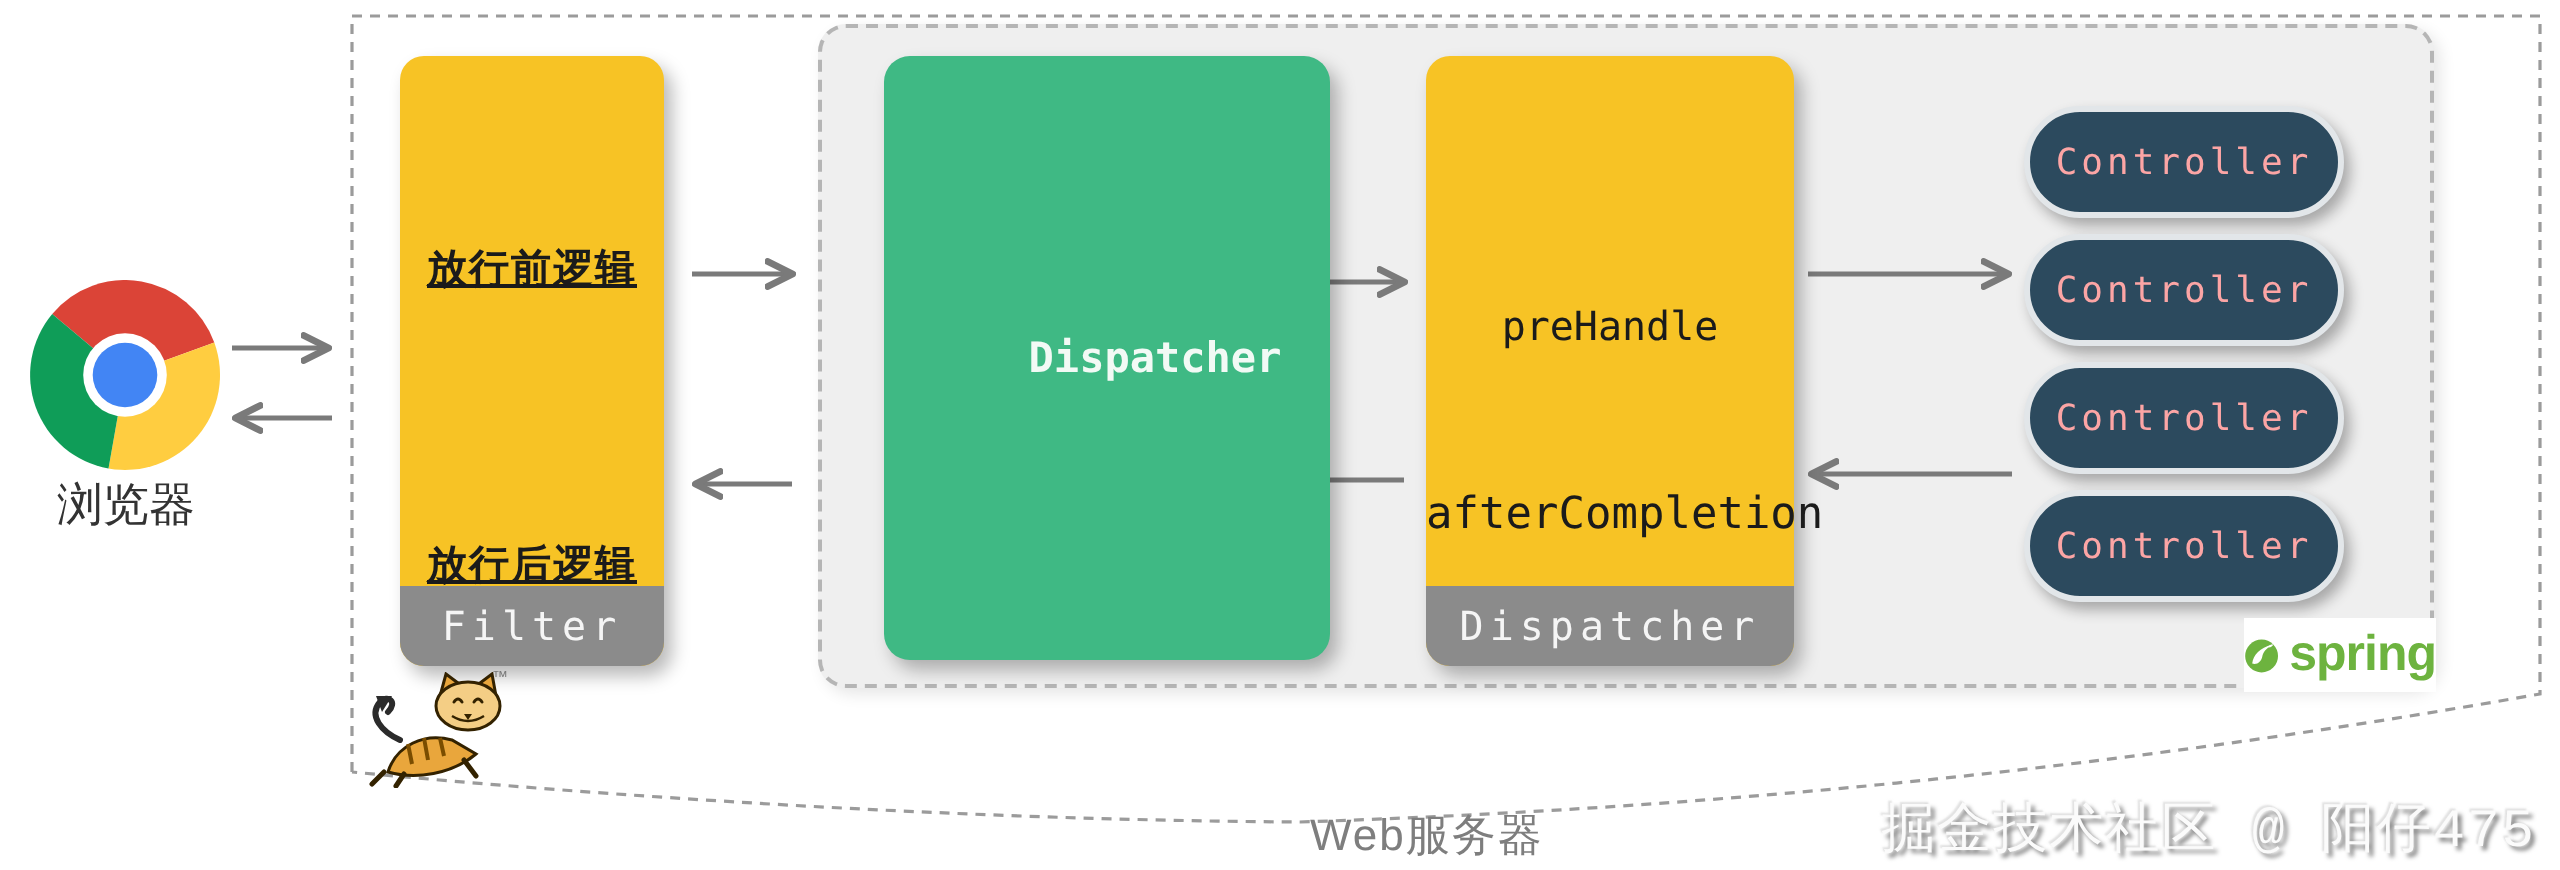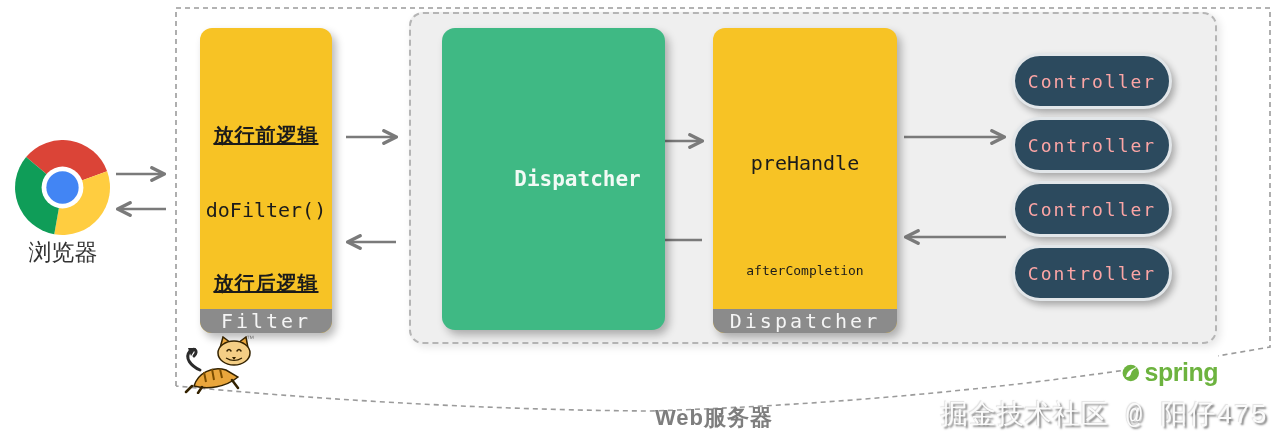--- a/index.html
+++ b/index.html
@@ -24,21 +24,21 @@
     position:absolute;background:#f7c325;border-radius:12px;z-index:10;
     box-shadow:4px 5px 9px rgba(0,0,0,0.28);
   }
   .ybox .item{
     position:absolute;left:0;width:100%;text-align:center;
     color:#1b1b1b;line-height:28px;
   }
   .cjk-item{font-size:20px;font-weight:700;letter-spacing:1px;text-decoration:underline;}
   .code-item{font-size:20px;font-weight:400;}
   .footer-bar{
-    position:absolute;left:0;bottom:0;width:100%;height:24px;
+    position:absolute;left:0;bottom:0;width:100%;height:40px;
     background:#8b8b8b;border-radius:0 0 12px 12px;
     display:flex;align-items:center;justify-content:center;
     color:#f5f5f5;font-size:20px;letter-spacing:3px;
   }
 
   .filter-box{left:200px;top:28px;width:132px;height:305px;}
   .interceptor-box{left:713px;top:28px;width:184px;height:305px;}
 
   .dispatcher-box{
     position:absolute;left:442px;top:28px;width:175px;height:302px;
@@ -69,27 +69,26 @@
   }
 
   
   .tomcat{position:absolute;left:182px;top:336px;width:72px;height:58px;z-index:20;}
   .tomcat-tm{position:absolute;left:246px;top:334px;font-size:8px;color:#777;z-index:21;}
 
   
   .spring-badge{
     position:absolute;left:1122px;top:309px;width:96px;height:37px;
     background:#ffffff;z-index:20;display:flex;align-items:center;gap:5px;
-    margin-top:45px;
   }
   .spring-word{color:#6db33f;font-size:25px;font-weight:700;letter-spacing:-0.5px;}
 
   .webserver-label{
     position:absolute;left:655px;top:403px;font-size:22px;color:#7e7e7e;
-    letter-spacing:1px;z-index:10;font-weight:bold;
+    letter-spacing:1px;z-index:10;
   }
   .watermark{
     position:absolute;right:12px;top:396px;font-size:27px;z-index:30;
     color:#fbfbfb;letter-spacing:1px;
     text-shadow:2px 2px 2px rgba(125,125,125,0.95),-1px -1px 1px rgba(205,205,205,0.6);
     font-family:Liberation Mono, monospace;
   }
 </style>
 </head>
 <body>
@@ -123,32 +122,31 @@
     <path d="M50,50 L11.7,17.9 A50,50 0 0 1 97,32.9 Z" fill="#db4437"></path>
     <path d="M50,50 L97,32.9 A50,50 0 0 1 41.3,99.2 Z" fill="#ffcd40"></path>
     <path d="M50,50 L41.3,99.2 A50,50 0 0 1 11.7,17.9 Z" fill="#0f9d58"></path>
     <circle cx="50" cy="50" r="22" fill="#ffffff"></circle>
     <circle cx="50" cy="50" r="17" fill="#4285f4"></circle>
   </svg>
   <div class="browser-label">浏览器</div>
 
   <div class="ybox filter-box">
     <div class="item cjk-item" style="top:93px">放行前逻辑</div>
-    <div class="item code-item mono" style="top:168px">doFilter()</div>
     <div class="item cjk-item" style="top:241px">放行后逻辑</div>
     <div class="footer-bar mono">Filter</div>
   </div>
 
   <div class="dispatcher-box mono">
     <span>Dispatcher</span>
   </div>
 
   <div class="ybox interceptor-box">
     <div class="item code-item mono" style="top:121px">preHandle</div>
-    <div class="item code-item mono" style="top:229px;font-size:13px">afterCompletion</div>
+    <div class="item code-item mono" style="top:216px;font-size:22px">afterCompletion</div>
     <div class="footer-bar mono">Dispatcher</div>
   </div>
 
   <div class="controllers">
     <div class="pill mono">Controller</div>
     <div class="pill mono">Controller</div>
     <div class="pill mono">Controller</div>
     <div class="pill mono">Controller</div>
   </div>
 

